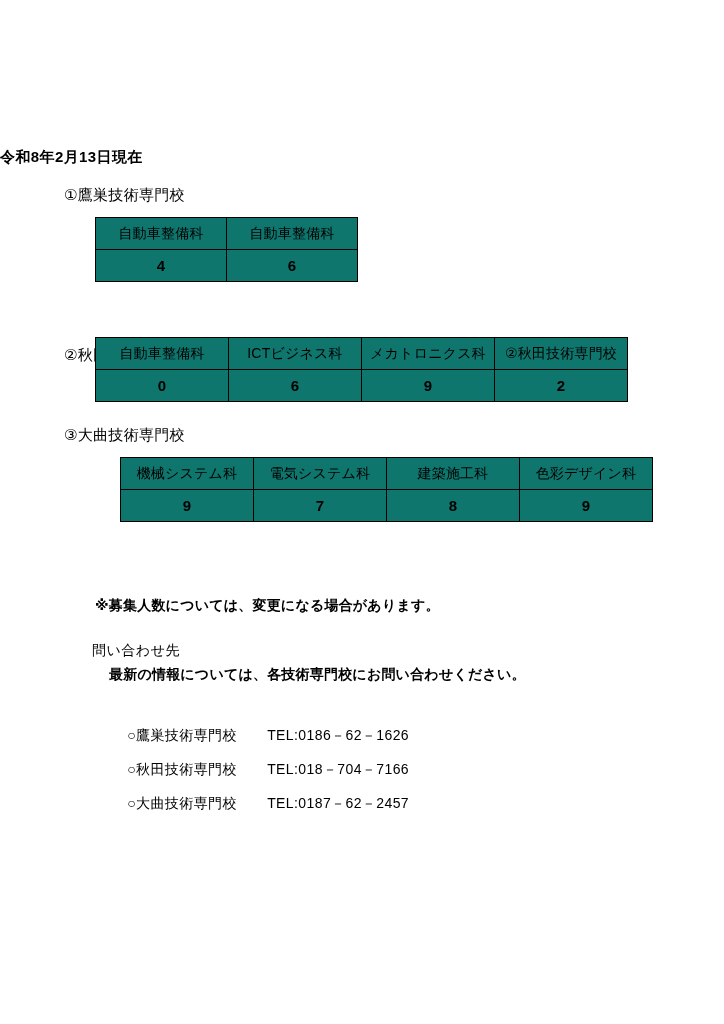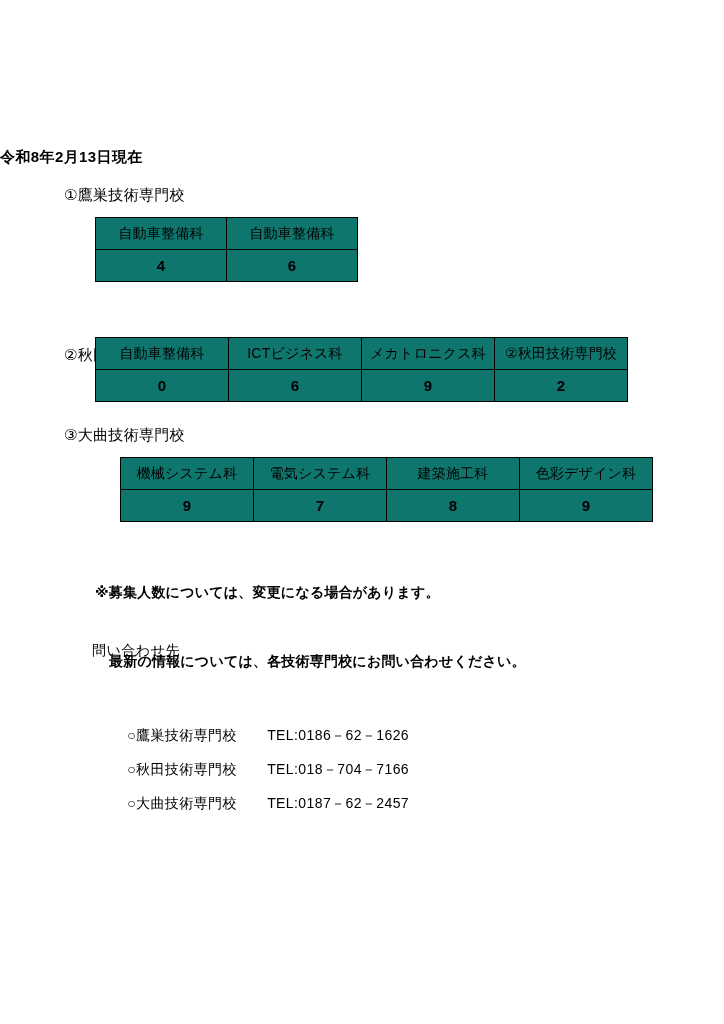--- a/index.html
+++ b/index.html
@@ -90,21 +90,21 @@
   #table-1 th, #table-1 td { width: 130px; }
   #table-2 { left: 95px; top: 337px; width: 528px; }
   #table-2 th, #table-2 td { width: 132px; }
   #table-3 { left: 111px; top: 457px; width: 528px; margin-left: 9px; }
   #table-3 th, #table-3 td { width: 132px; }
 
   
   .note {
     position: absolute;
     left: 95px;
-    top: 535px;
+    top: 548px;
     font-size: 14px;
     font-weight: bold;
     line-height: 23px;
     letter-spacing: 0.2px;
     white-space: pre;
   }
   .note-line-2 { padding-left: 14px; }
 
   
   .contact-heading {

